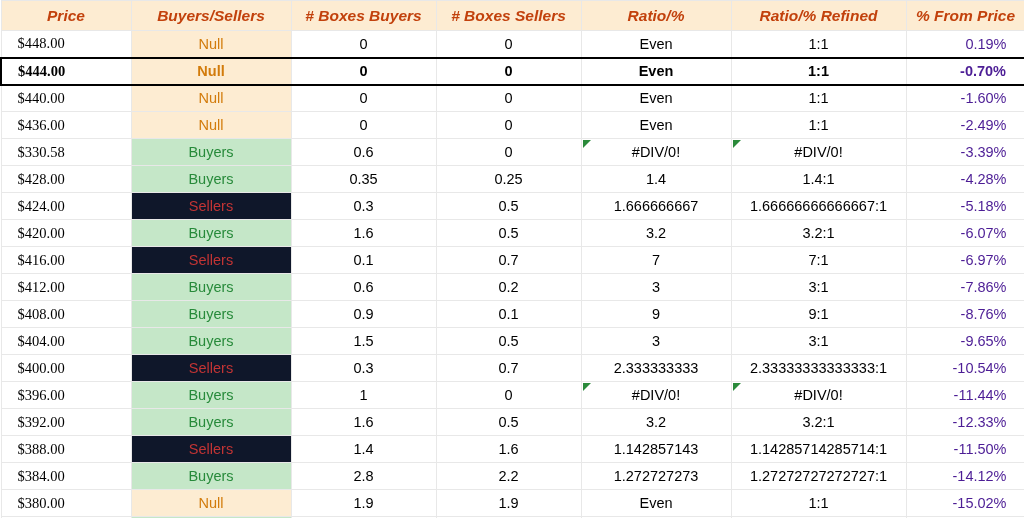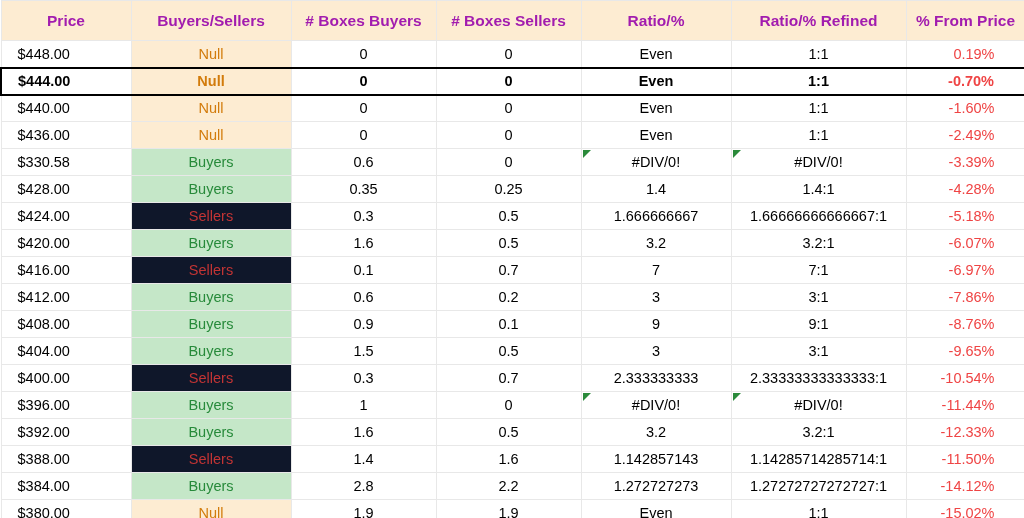--- a/index.html
+++ b/index.html
@@ -20,27 +20,28 @@
     height: 27px;
     padding: 0;
     text-align: center;
     vertical-align: middle;
     font-size: 14.5px;
     white-space: nowrap;
     overflow: hidden;
   }
   th {
     background: #fdecd2;
-    color: #a21caf;
+    color: #c2410c;
     font-weight: 700;
-    height: 40px;
+    height: 30px;
     font-size: 15.5px;
-  }
-  td.price { padding-left: 16px; text-align: left; color:#000; }
-  td.pct   { padding-right: 30px; text-align: right; color:#ef4444; }
+    font-style: italic;
+  }
+  td.price { padding-left: 16px; text-align: left; color:#000;font-family:Liberation Serif, serif; }
+  td.pct   { padding-right: 18px; text-align: right; color:#4c1d95; }
   td.num   { color:#000; }
   td.ratio { color:#000; }
   td.ratio2{ color:#000; }
 
   .bs { font-weight: 400; margin-top: 20px; }
   .bs.null    { background:#fdecd2; color:#d27b0b; }
   .bs.buyers  { background:#c5e7c8; color:#278a3a; }
   .bs.sellers { background:#0f172a; color:#c23434; }
 
   tr.highlight td {

